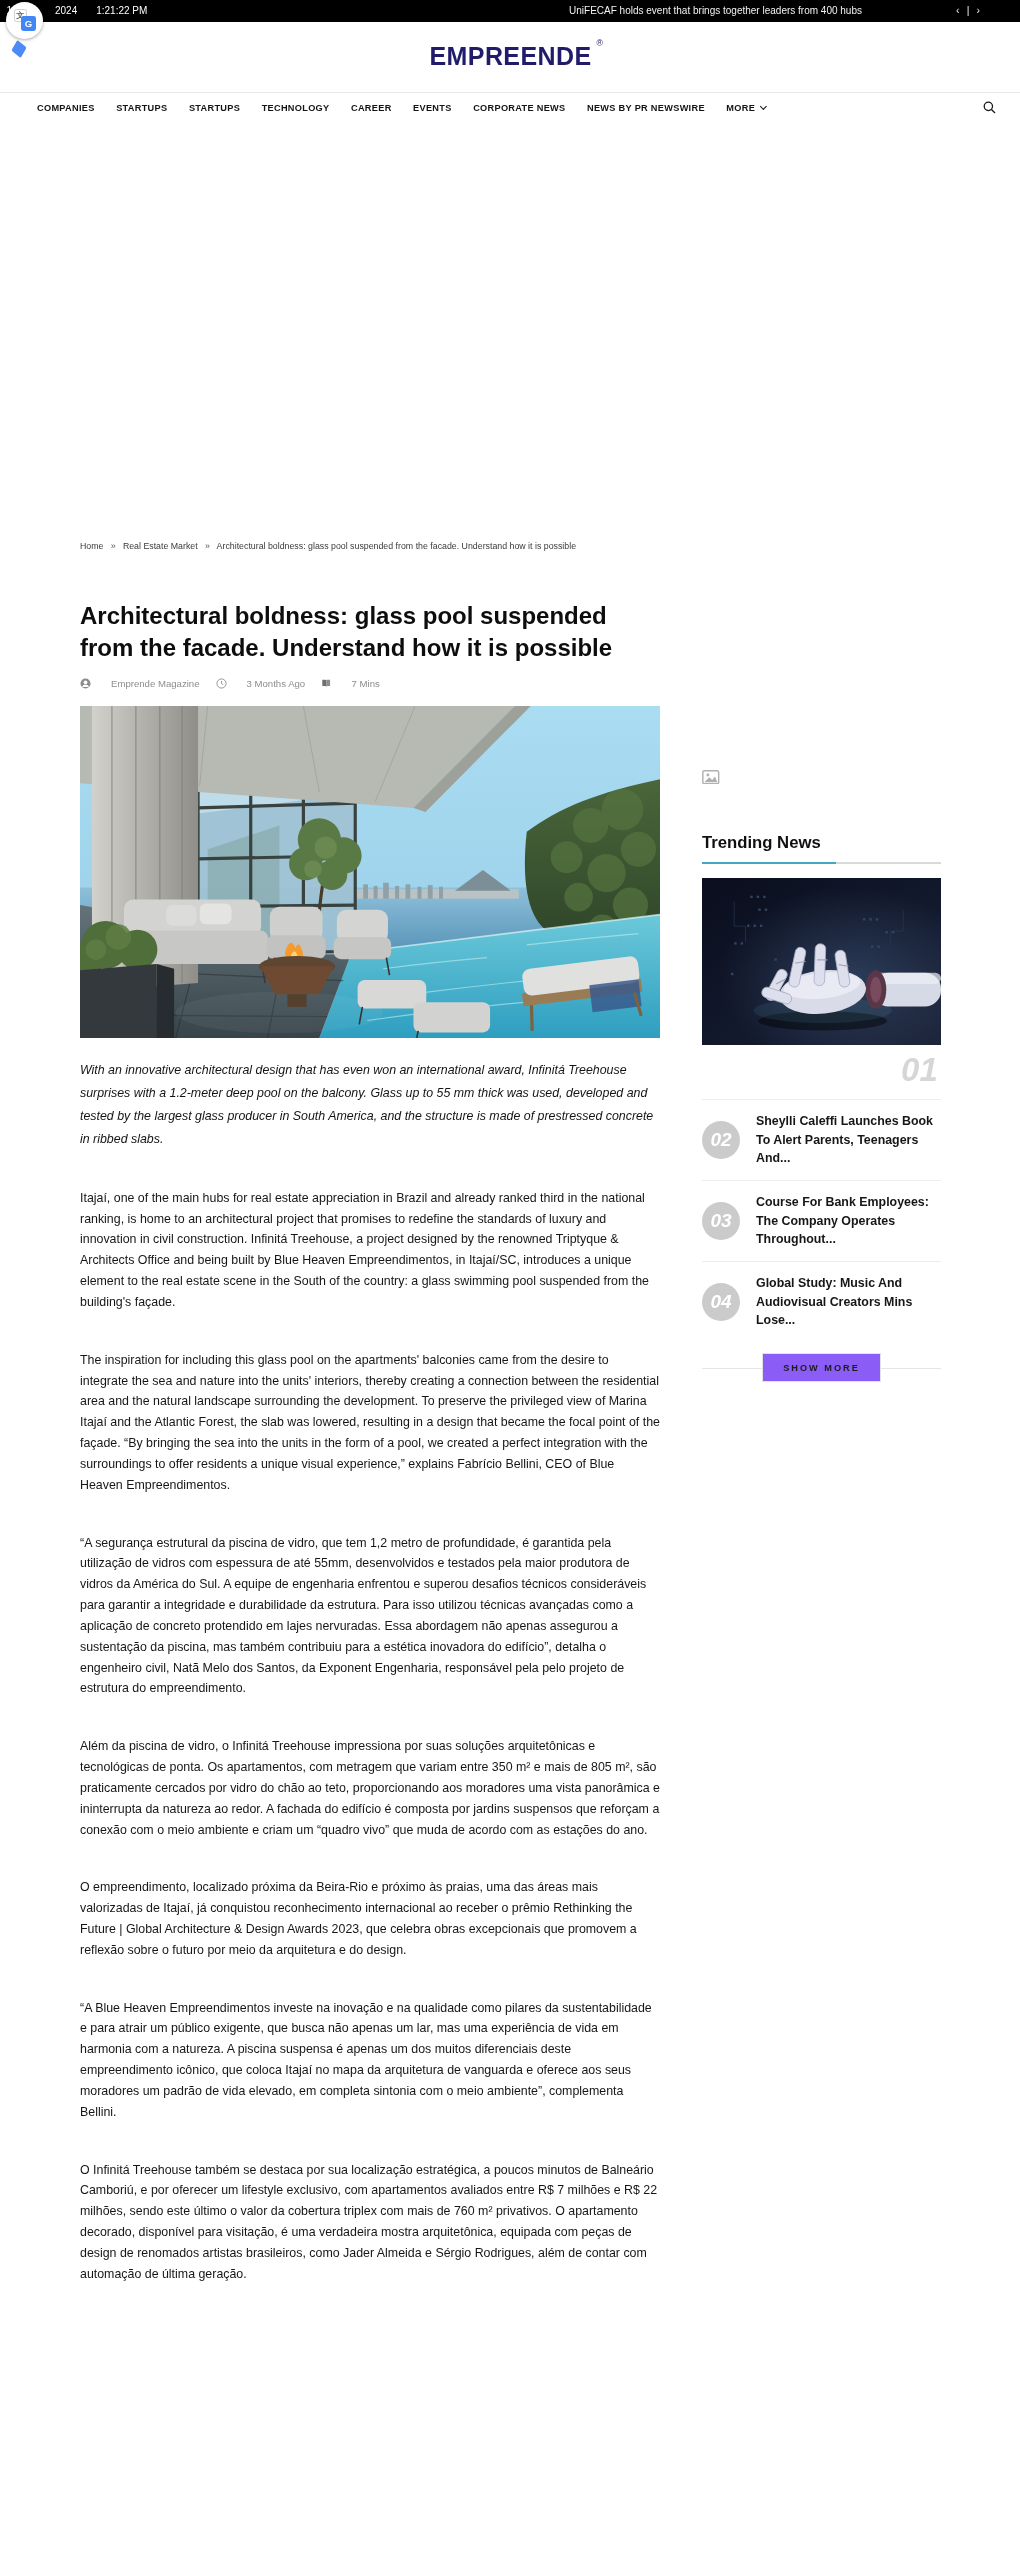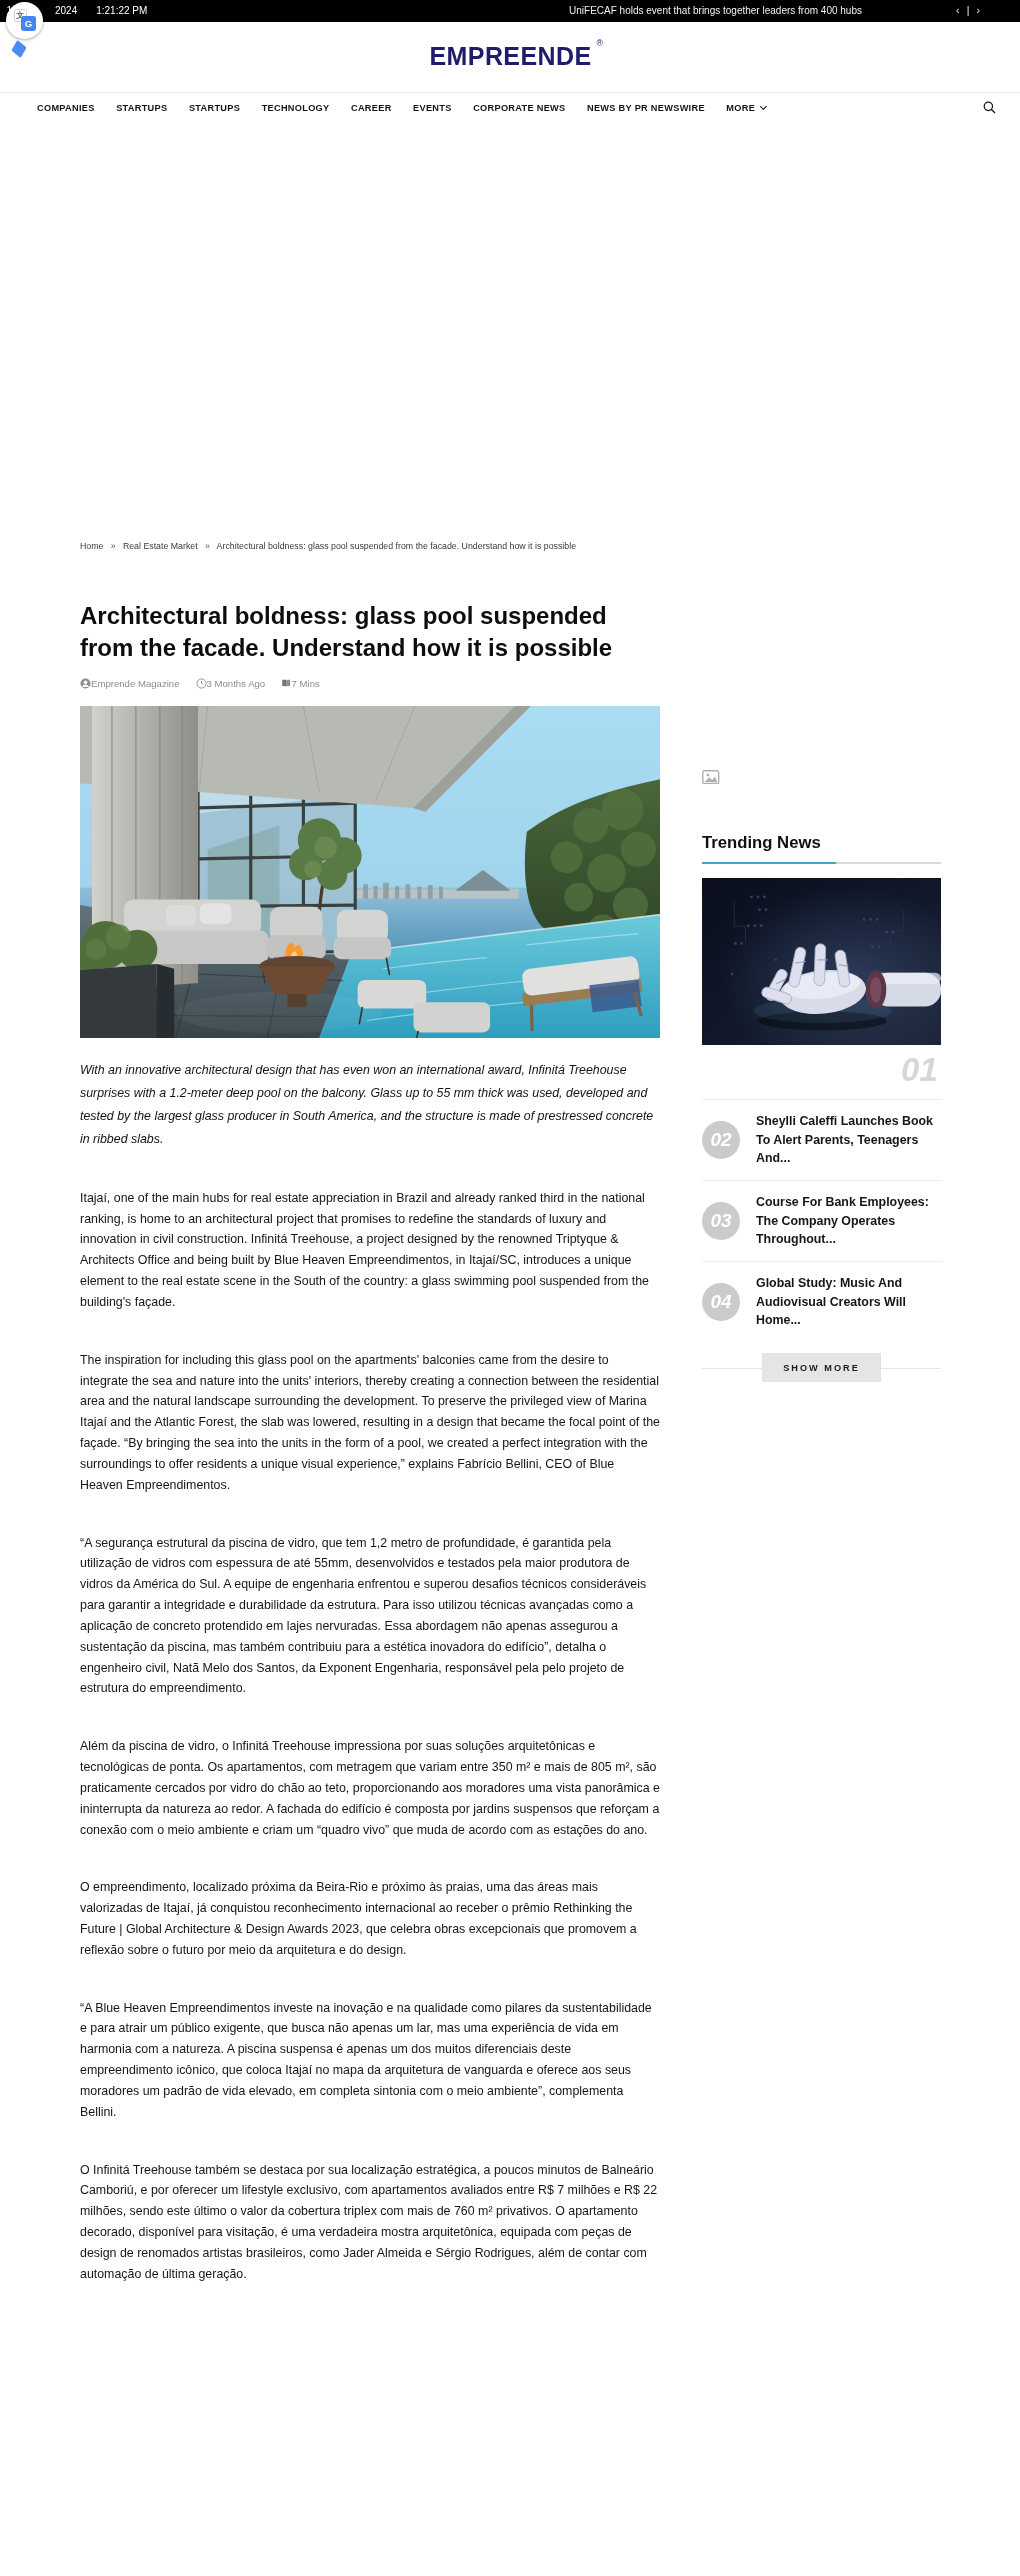--- a/index.html
+++ b/index.html
@@ -53,21 +53,21 @@
   .breadcrumb { font-size:8.8px; color:#3a3a3a; margin-bottom:49px; }
   .breadcrumb a { color:#3a3a3a; text-decoration:none; cursor:pointer; }
   .crumb-sep { margin:0 4.8px; color:#555; }
 
   .content { display:flex; align-items:flex-start; gap:42px; }
   .article { width:580px; }
   .sidebar { width:239px; padding-top:170px; }
 
   .title { font-size:24px; font-weight:bold; line-height:1.36; color:#0d0d0d; margin:0 0 12.8px; }
   .meta { display:flex; align-items:center; gap:16px; color:#8d8d8d; font-size:9.6px; margin-bottom:17.5px; }
-  .meta .m-item { display:flex; align-items:center; gap:0; }
+  .meta .m-item { display:flex; align-items:center; gap:20px; }
   .meta svg { display:block; }
 
   .hero { display:block; width:580px; height:332px; }
 
   .intro { font-style:italic; font-size:12.4px; line-height:1.85; color:#141414; margin:21px 0 0; }
   .article p.body { font-size:12.4px; line-height:1.68; color:#161616; margin:37px 0 0; }
 
   
   .ad-ph { width:17.5px; height:14.4px; margin-bottom:46px; }
   .trending-title { font-size:16.7px; font-weight:bold; color:#101010; margin:0 0 9.6px; }
@@ -78,21 +78,21 @@
   .lead-number { text-align:right; font-size:33px; font-weight:bold; font-style:italic;
                  color:#d6d6d6; line-height:1; margin:8px 3.2px 12.8px 0; }
   .side-item { display:flex; align-items:center; gap:16px; padding:12px 0; border-top:0.8px solid #ededed;
                cursor:pointer; }
   .num-badge { width:38px; height:38px; border-radius:50%; background:#cbcbcb; color:#fff;
                font-style:italic; font-weight:bold; font-size:19px; flex-shrink:0;
                display:flex; align-items:center; justify-content:center; }
   .side-headline { font-size:12.4px; font-weight:bold; line-height:1.5; color:#161616; }
   .show-more-row { position:relative; text-align:center; margin-top:11px; }
   .show-more-row::before { content:""; position:absolute; left:0; right:0; top:50%; height:0.8px; background:#e5e5e5; }
-  .show-more-btn { position:relative; display:inline-block; background:#e5e5e5; border:0.8px solid #e2e2e2;
+  .show-more-btn { position:relative; display:inline-block; background:#8b5cf6; border:0.8px solid #e2e2e2;
                    padding:8.8px 20px; font-size:9.2px; font-weight:bold; letter-spacing:2px;
                    color:#1c1c1c; cursor:pointer; }
   .page-bottom { height:56px; }
 </style>
 </head>
 <body>
 
 <div class="topbar">
   <div class="tb-date">
     <span class="d-left">1</span>
@@ -443,21 +443,21 @@
       <div class="side-item">
         <div class="num-badge">02</div>
         <div class="side-headline">Sheylli Caleffi Launches Book To Alert Parents, Teenagers And...</div>
       </div>
       <div class="side-item">
         <div class="num-badge">03</div>
         <div class="side-headline">Course For Bank Employees: The Company Operates Throughout...</div>
       </div>
       <div class="side-item">
         <div class="num-badge">04</div>
-        <div class="side-headline">Global Study: Music And Audiovisual Creators Will Home...</div>
+        <div class="side-headline">Global Study: Music And Audiovisual Creators Mins Lose...</div>
       </div>
 
       <div class="show-more-row">
         <span class="show-more-btn">SHOW MORE</span>
       </div>
     </div>
   </div>
 </div>
 
 <div class="page-bottom"></div>

